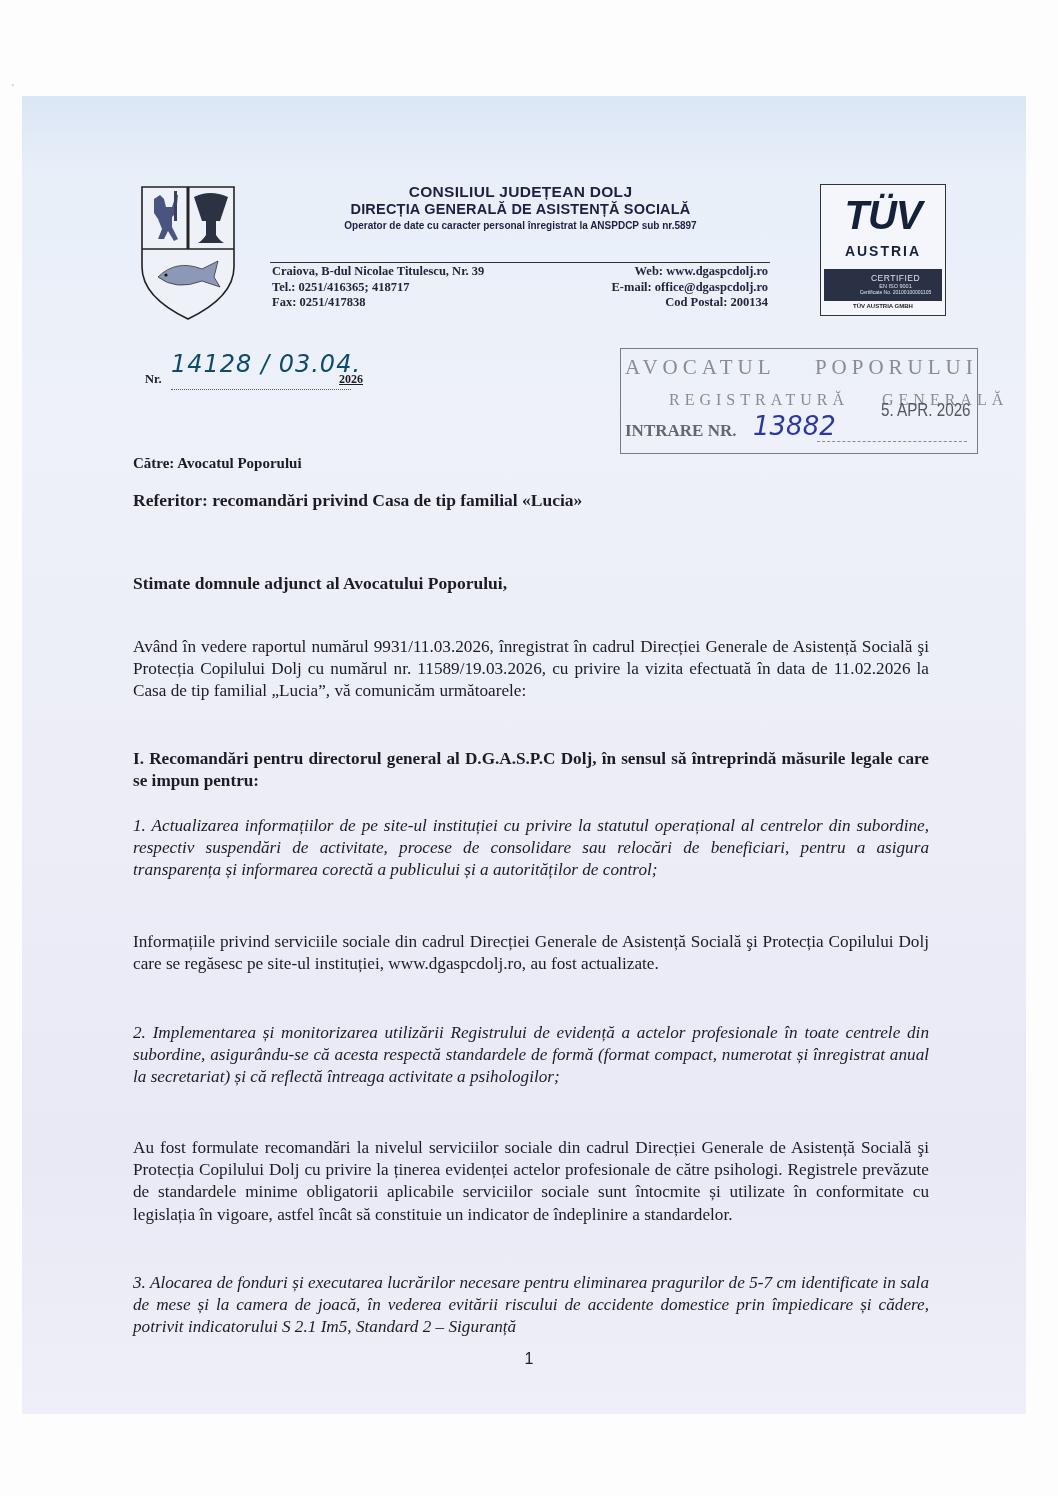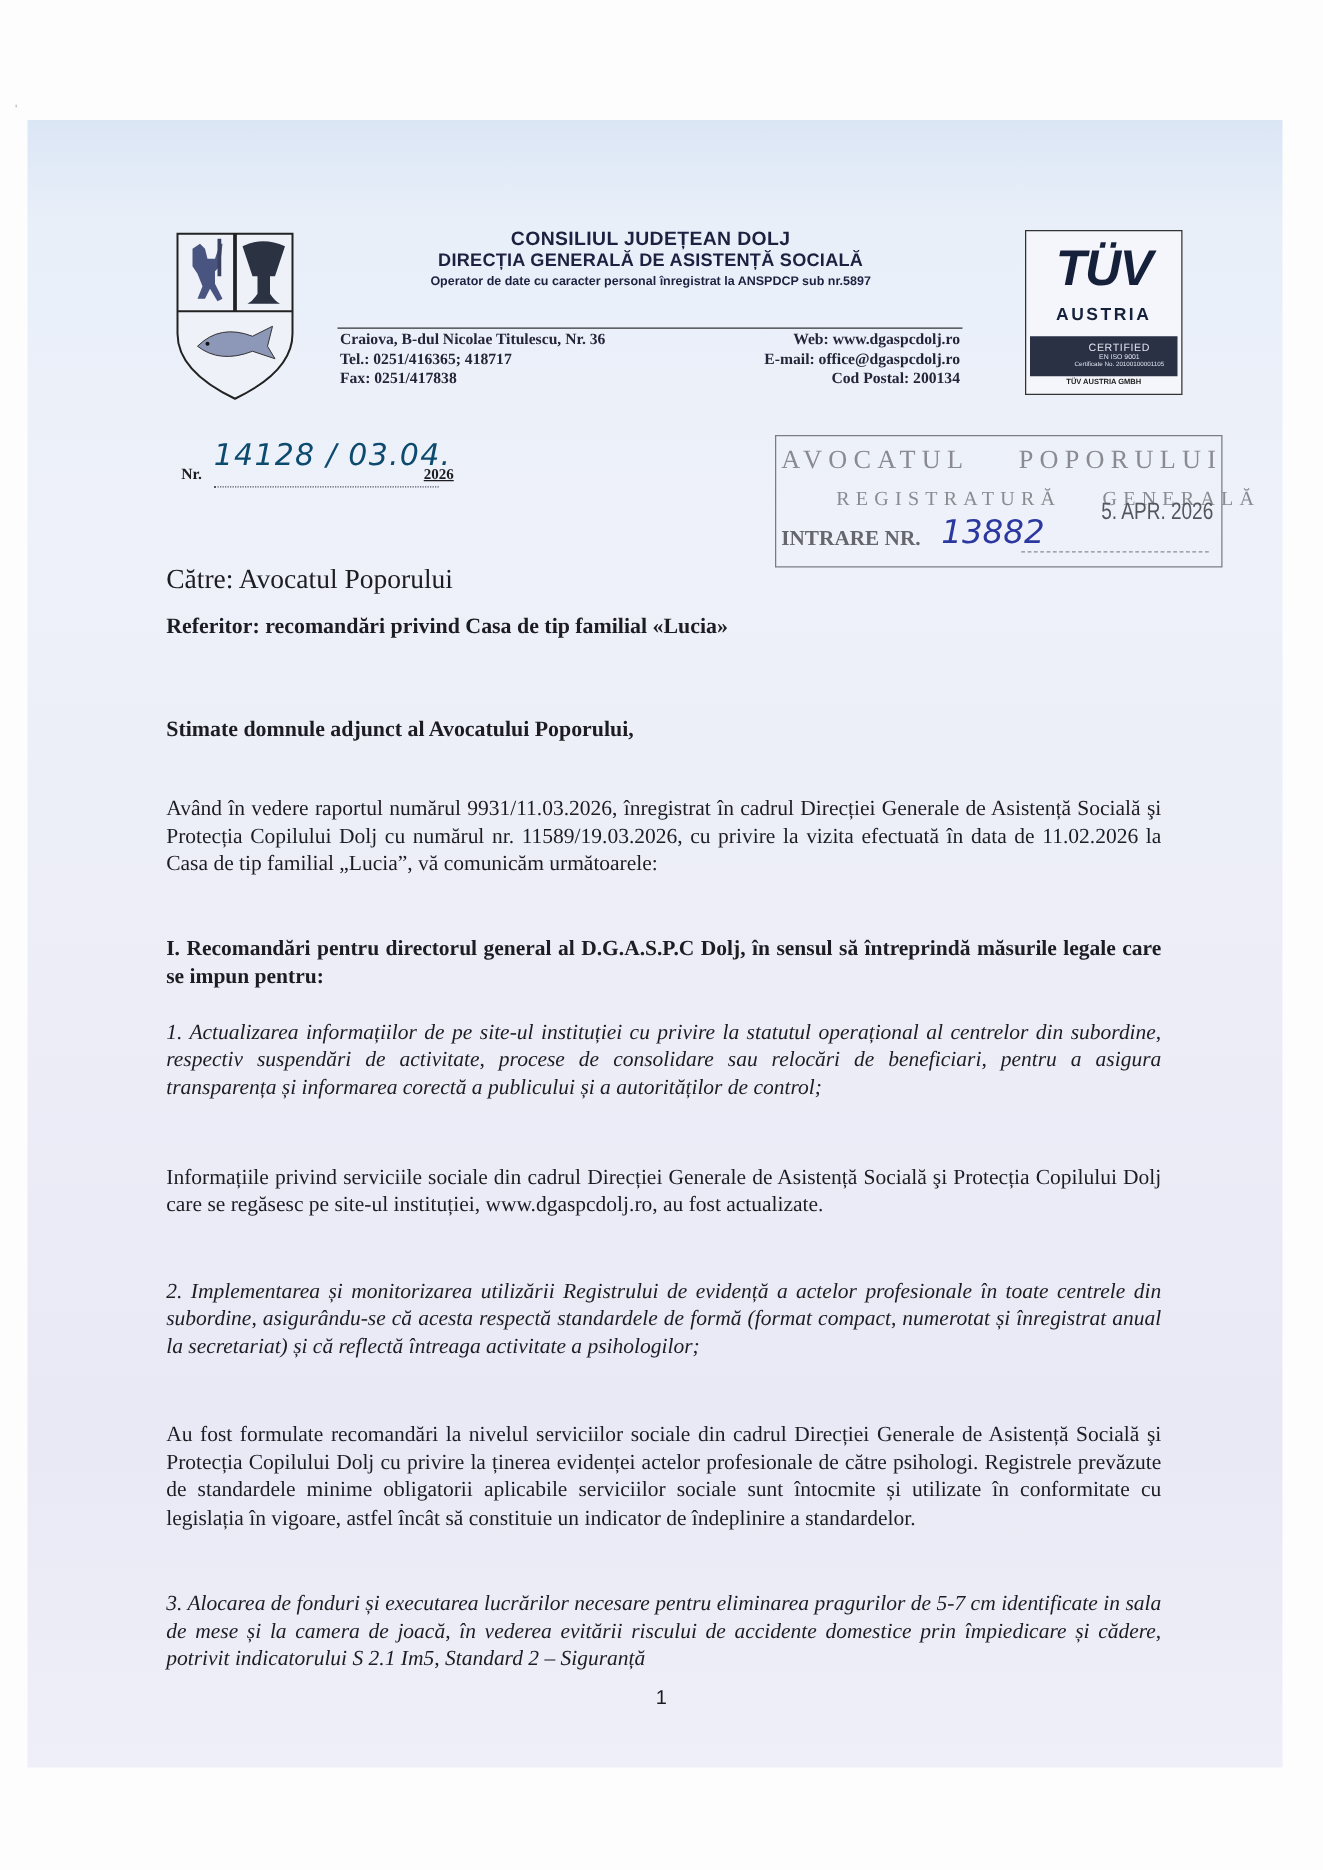--- a/index.html
+++ b/index.html
@@ -58,21 +58,21 @@
   .stamp .s3 { position: absolute; left: 4px; top: 72px; font-size: 17px; color: #66666f; font-weight: bold; white-space: nowrap; }
   .stamp .hnum { position: absolute; left: 132px; top: 62px; font-family: "DejaVu Sans", sans-serif; font-style: italic;
                  font-size: 26px; color: #2b38a0; }
   .stamp .date { position: absolute; left: 260px; top: 50px; font-family: "Liberation Sans", sans-serif;
                  font-size: 19px; color: #55555e; transform: scaleX(0.8); transform-origin: left; white-space: nowrap; }
   .stamp .dash { position: absolute; left: 196px; top: 92px; width: 150px; border-top: 1px dashed #8a8a92; }
 
   
   .text { position: absolute; left: 133px; width: 796px; font-size: 17.2px; line-height: 22.2px; text-align: justify; }
   .it { font-style: italic; }
-  .to { top: 452px; font-weight: normal; font-size: 22px; }
+  .to { top: 452px; font-weight: bold; font-size: 15px; }
   .re { top: 489px; font-weight: bold; font-size: 17.5px; }
   .greet { top: 572px; font-weight: bold; font-size: 17.5px; }
   .p1 { top: 636px; }
   .sec { top: 748px; font-weight: bold; }
   .r1 { top: 815px; }
   .a1 { top: 931px; }
   .r2 { top: 1022px; }
   .a2 { top: 1137px; }
   .r3 { top: 1272px; }
   .pageno { position: absolute; left: 0; width: 1058px; top: 1350px; text-align: center;
@@ -99,21 +99,21 @@
 </svg>
 
 <div class="inst">
   <div class="l1">CONSILIUL JUDEȚEAN DOLJ</div>
   <div class="l2">DIRECȚIA GENERALĂ DE ASISTENȚĂ SOCIALĂ</div>
   <div class="l3">Operator de date cu caracter personal înregistrat la ANSPDCP sub nr.5897</div>
 </div>
 <div class="inst-rule"></div>
 
 <div class="contact left">
-  <div>Craiova, B-dul Nicolae Titulescu, Nr. 36</div>
+  <div>Craiova, B-dul Nicolae Titulescu, Nr. 39</div>
   <div>Tel.: 0251/416365; 418717</div>
   <div>Fax: 0251/417838</div>
 </div>
 <div class="contact right">
   <div>Web: www.dgaspcdolj.ro</div>
   <div>E-mail: office@dgaspcdolj.ro</div>
   <div>Cod Postal: 200134</div>
 </div>
 
 <div class="tuv">

